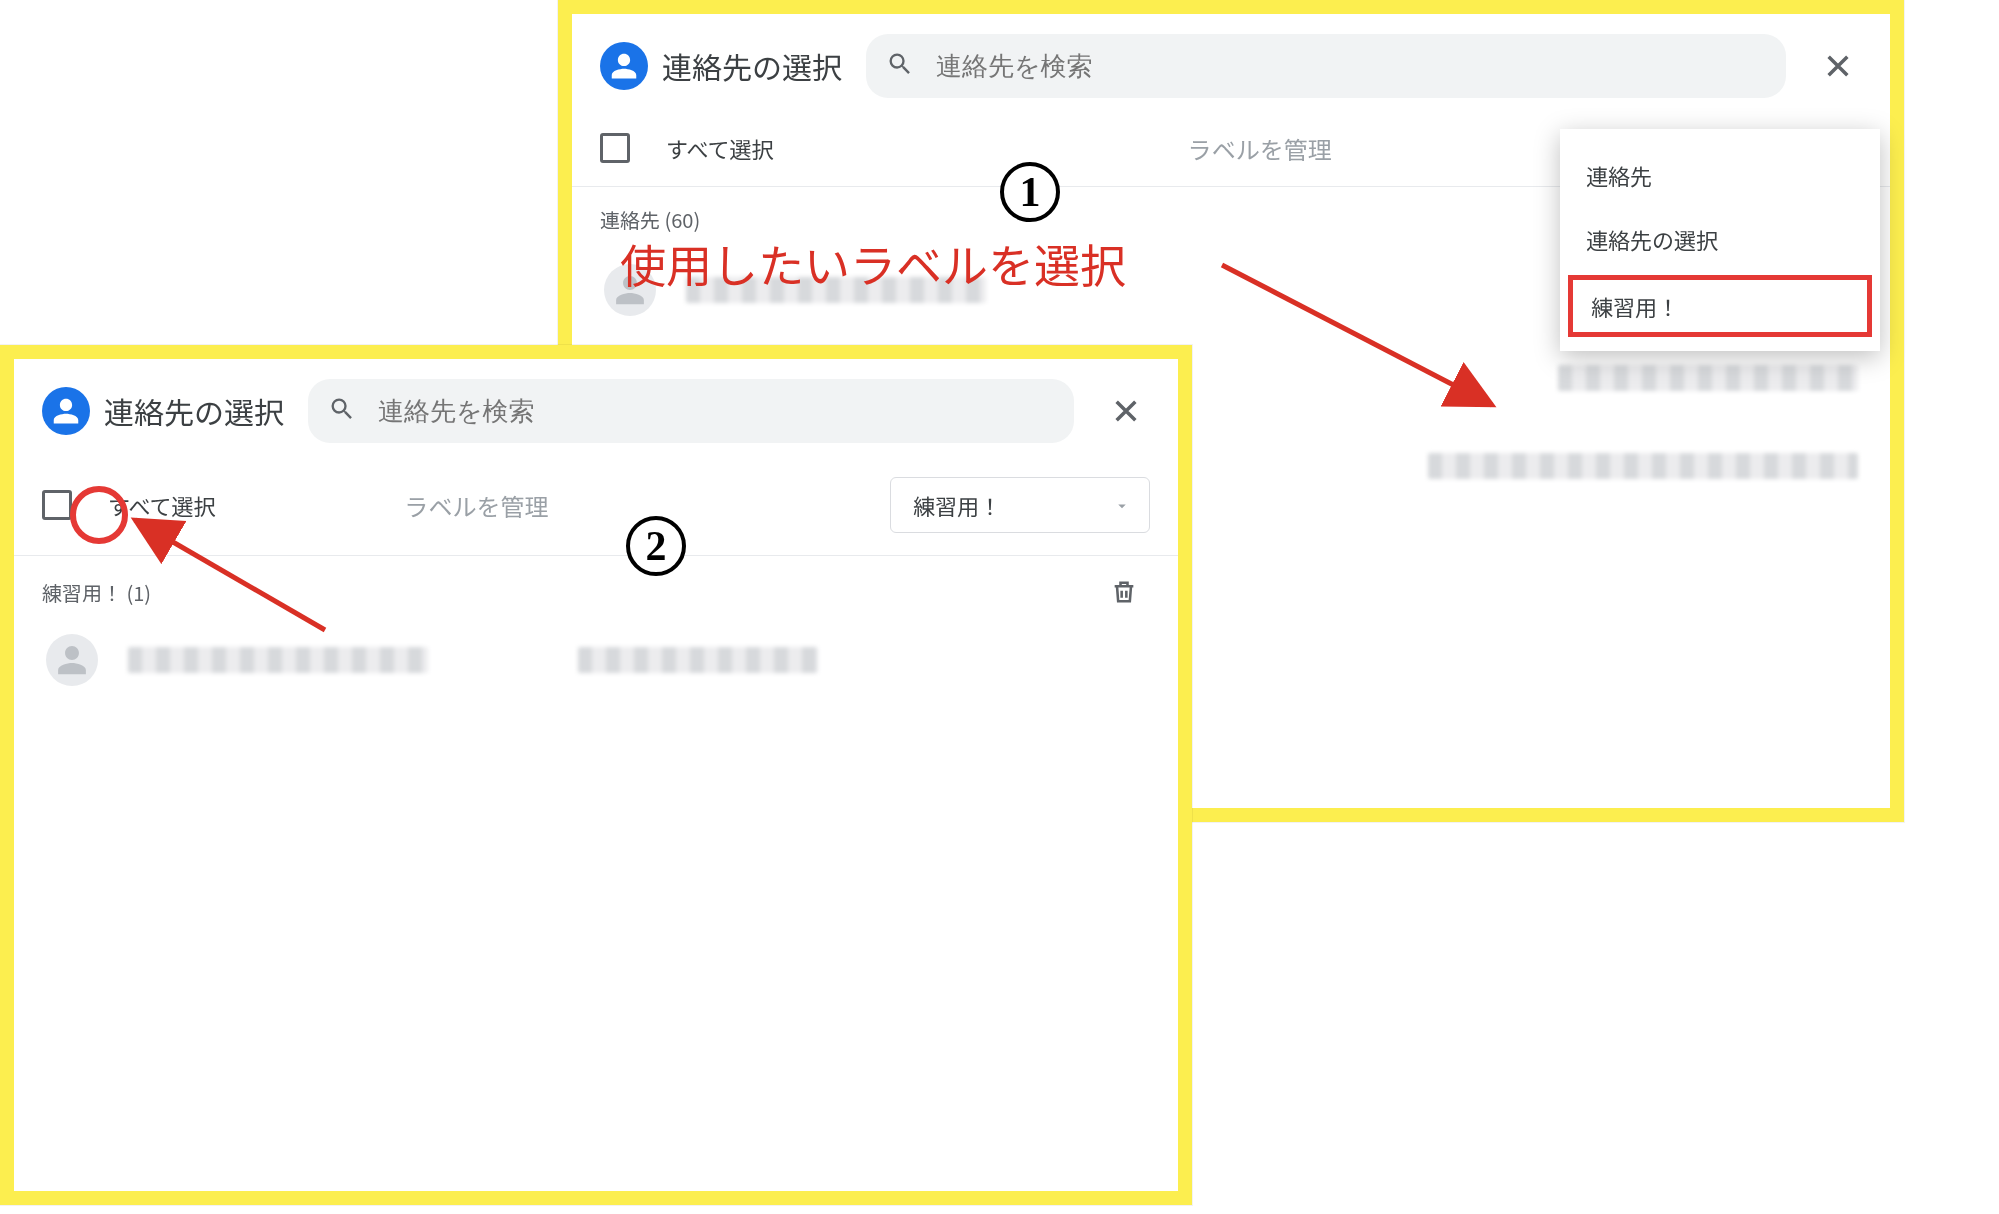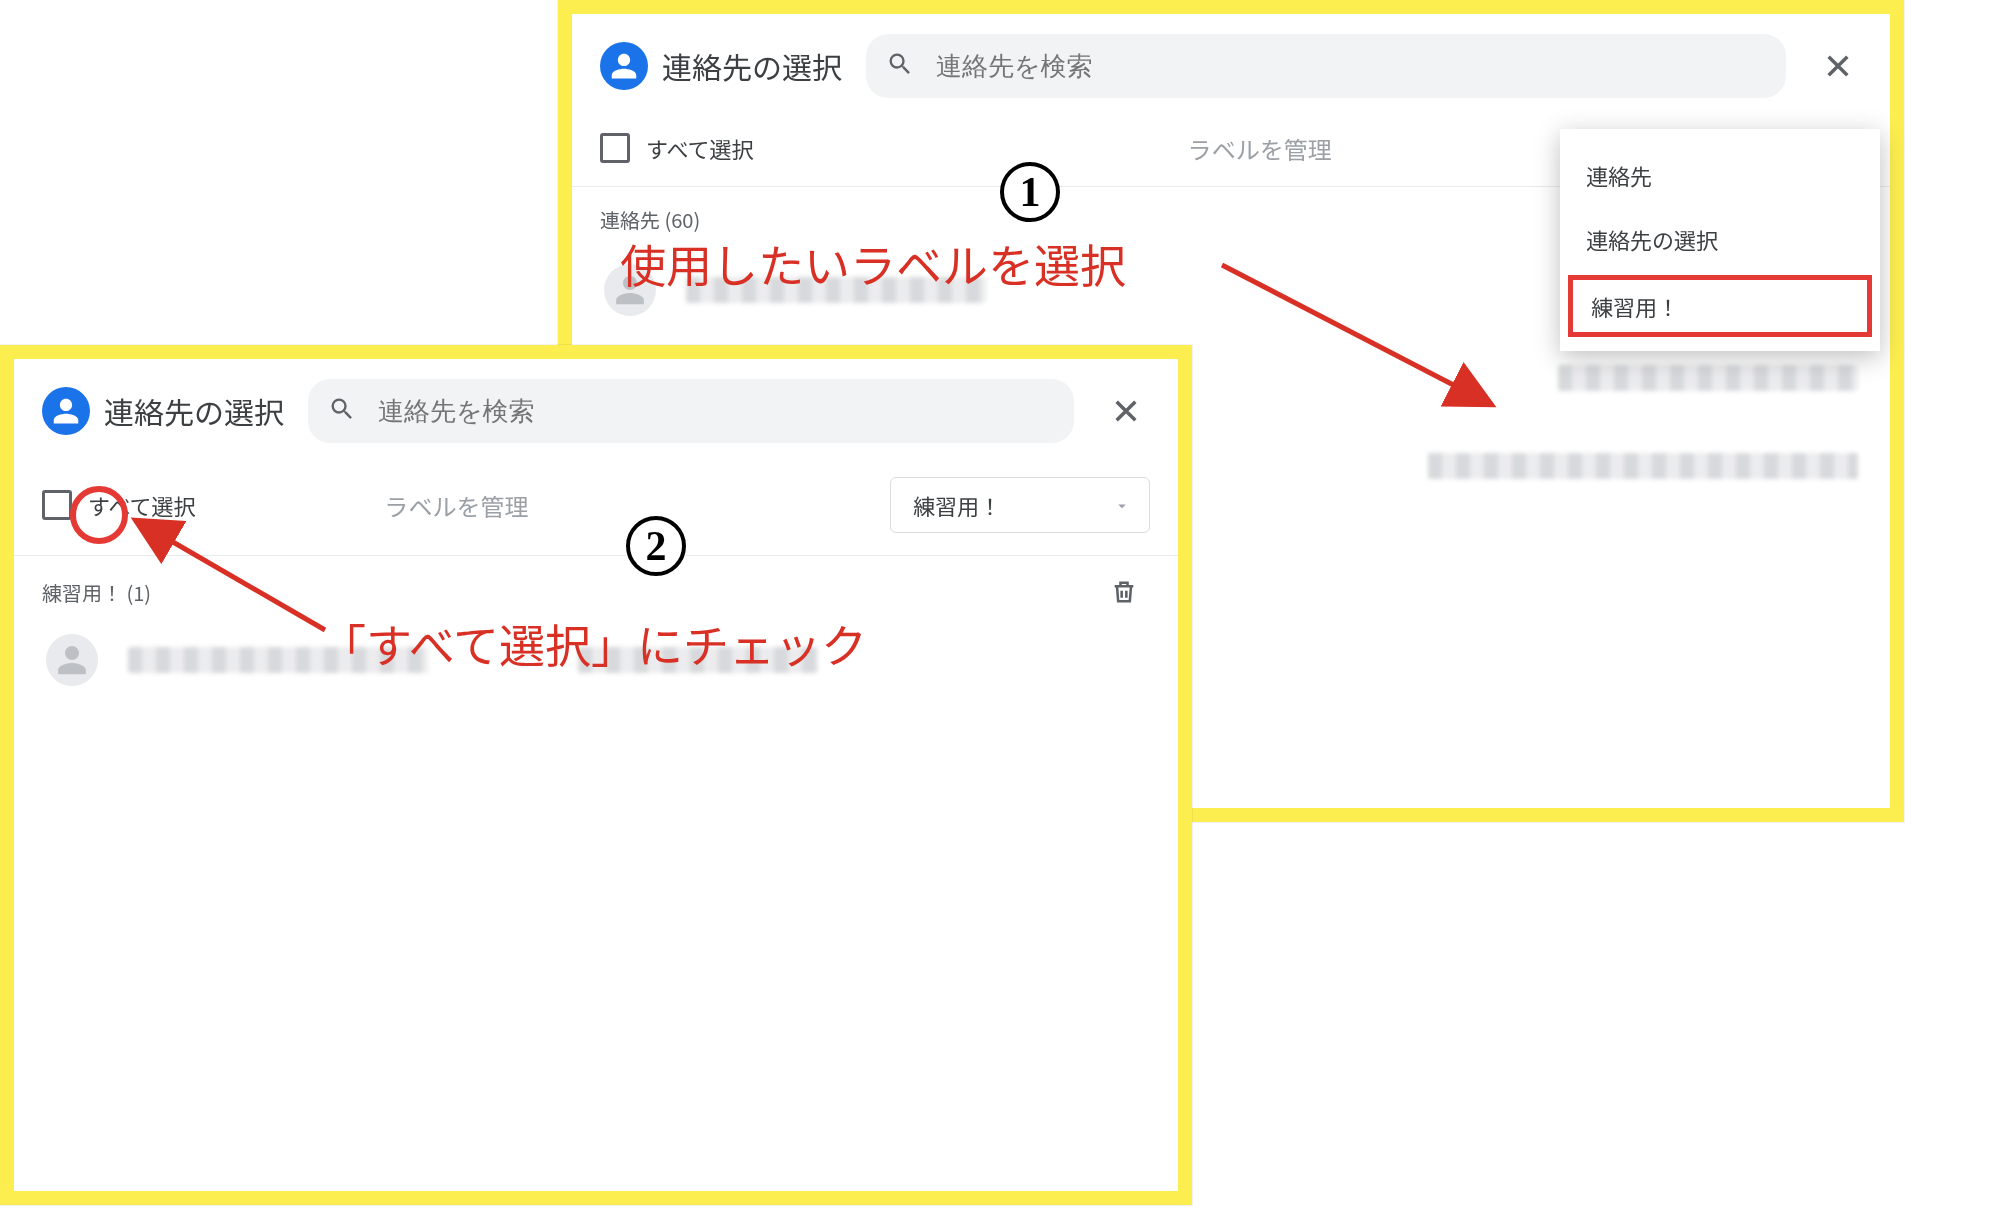--- a/index.html
+++ b/index.html
@@ -60,21 +60,21 @@
   .close-btn {
     width: 48px; height: 48px; display: flex; align-items: center; justify-content: center;
     margin-left: 14px; cursor: pointer;
   }
   .close-btn svg { width: 28px; height: 28px; stroke: #5f6368; stroke-width: 3; fill: none; }
 
   .subbar {
     display: flex;
     align-items: center;
     padding: 14px 28px 22px 28px;
-    gap: 16px;
+    gap: 36px;
     border-bottom: 1px solid #e8eaed;
     position: relative;
   }
   .checkbox {
     width: 30px; height: 30px; border: 3px solid #5f6368; border-radius: 3px;
     flex: 0 0 30px; background:#fff;
   }
   .cb-label { font-size: 22px; color: #3c4043; }
   .lbl-manage {
     font-size: 24px; color: #9aa0a6;
@@ -329,14 +329,13 @@
 
   <svg style="position:absolute;left:135px;top:520px;width:210px;height:120px;overflow:visible;">
     <defs>
         <marker id="ah2" markerWidth="12" markerHeight="12" refX="9" refY="5" orient="auto">
           <path d="M0,0 L10,5 L0,10 z" fill="#d93025"></path>
         </marker>
       </defs>
     <line x1="190" y1="110" x2="0" y2="0" stroke="#d93025" stroke-width="5" marker-end="url(#ah2)"></line>
   </svg>
 
-  <div class="ann-text" style="left:320px; top:610px;">「すべて選択」にチェック</div>
 </div>
 
 </body></html>

